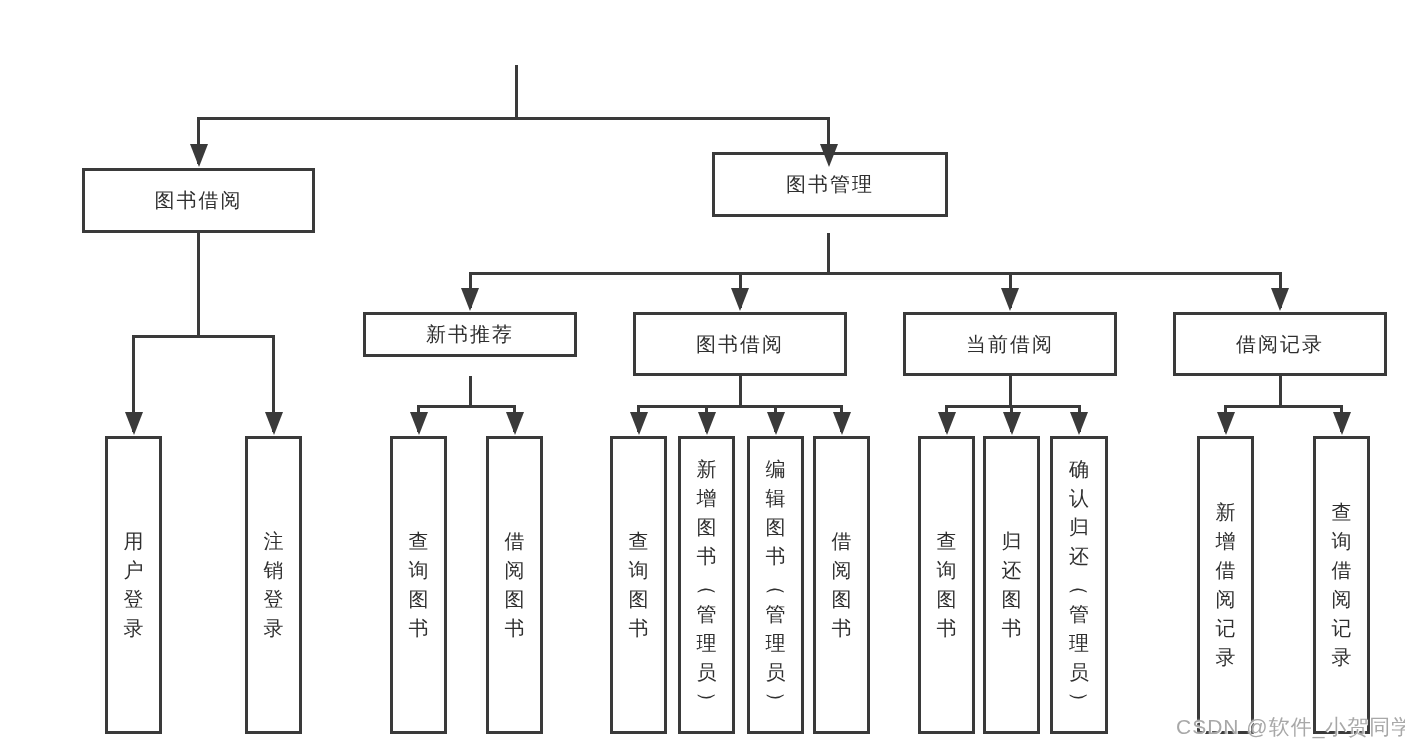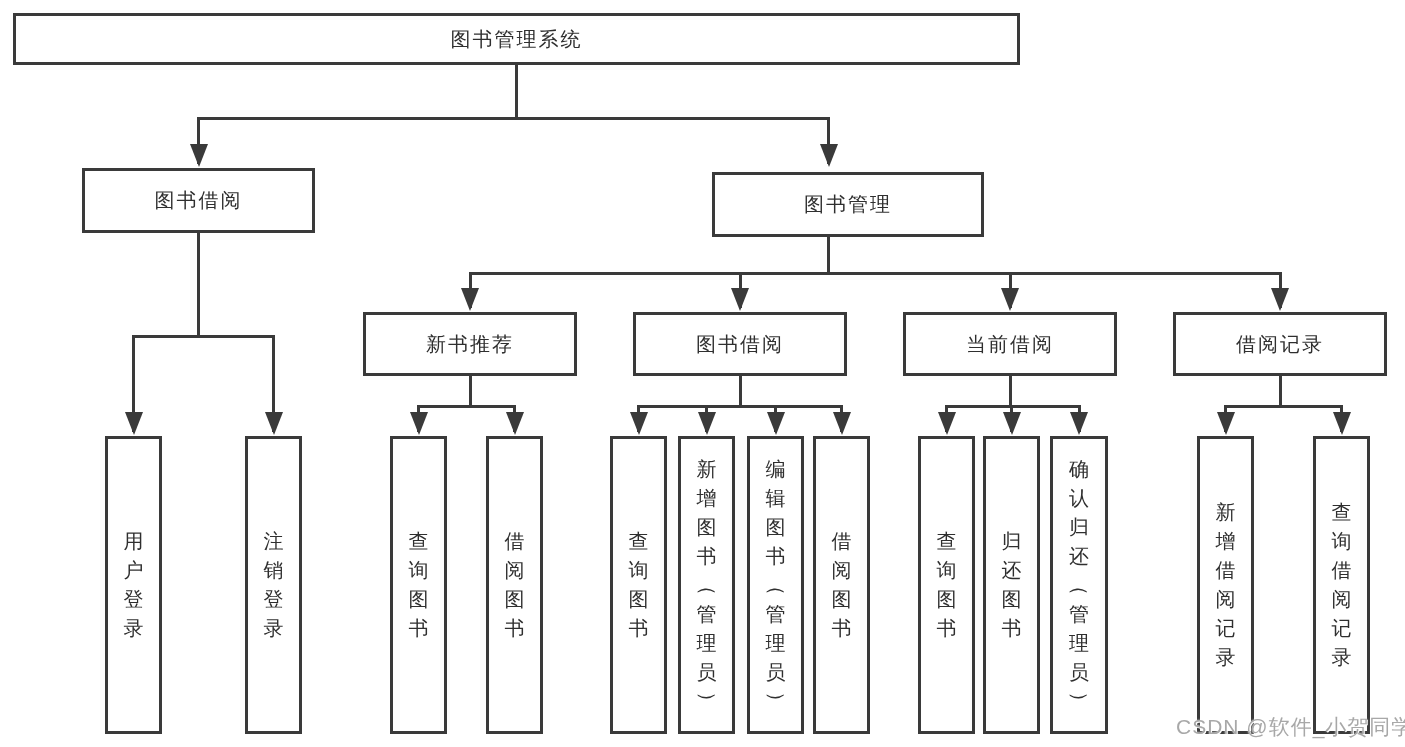--- a/index.html
+++ b/index.html
@@ -58,24 +58,23 @@
     white-space: nowrap;
     letter-spacing: 1px;
     z-index: 6;
   }
 </style>
 </head>
 <body>
 
 <div class="canvas" id="canvas">
   <div class="watermark">CSDN @软件_小贺同学</div>
-<div class="node" style="left: 13px; top: 13px; width: 1007px; height: 52px;">图书管理系统</div>
     <div class="node" style="left: 82px; top: 168px; width: 233px; height: 65px;">图书借阅</div>
-    <div class="node" style="left: 712px; top: 172px; width: 272px; height: 65px;">图书管理</div>
-    <div class="node" style="left: 363px; top: 312px; width: 214px; height: 64px;">新书推荐</div>
+    <div class="node" style="left: 712px; top: 152px; width: 236px; height: 65px;">图书管理</div>
+    <div class="node" style="left: 363px; top: 312px; width: 214px; height: 45px;">新书推荐</div>
     <div class="node" style="left: 903px; top: 312px; width: 214px; height: 64px;">当前借阅</div>
     <div class="node" style="left: 633px; top: 312px; width: 214px; height: 64px;">图书借阅</div>
     <div class="node" style="left: 1173px; top: 312px; width: 214px; height: 64px;">借阅记录</div>
     <div class="node vertical" style="left: 105px; top: 436px; width: 57px; height: 298px;">
       <span class="vchar">用</span>
       <span class="vchar">户</span>
       <span class="vchar">登</span>
       <span class="vchar">录</span>
     </div>
     <div class="node vertical" style="left: 245px; top: 436px; width: 57px; height: 298px;">

